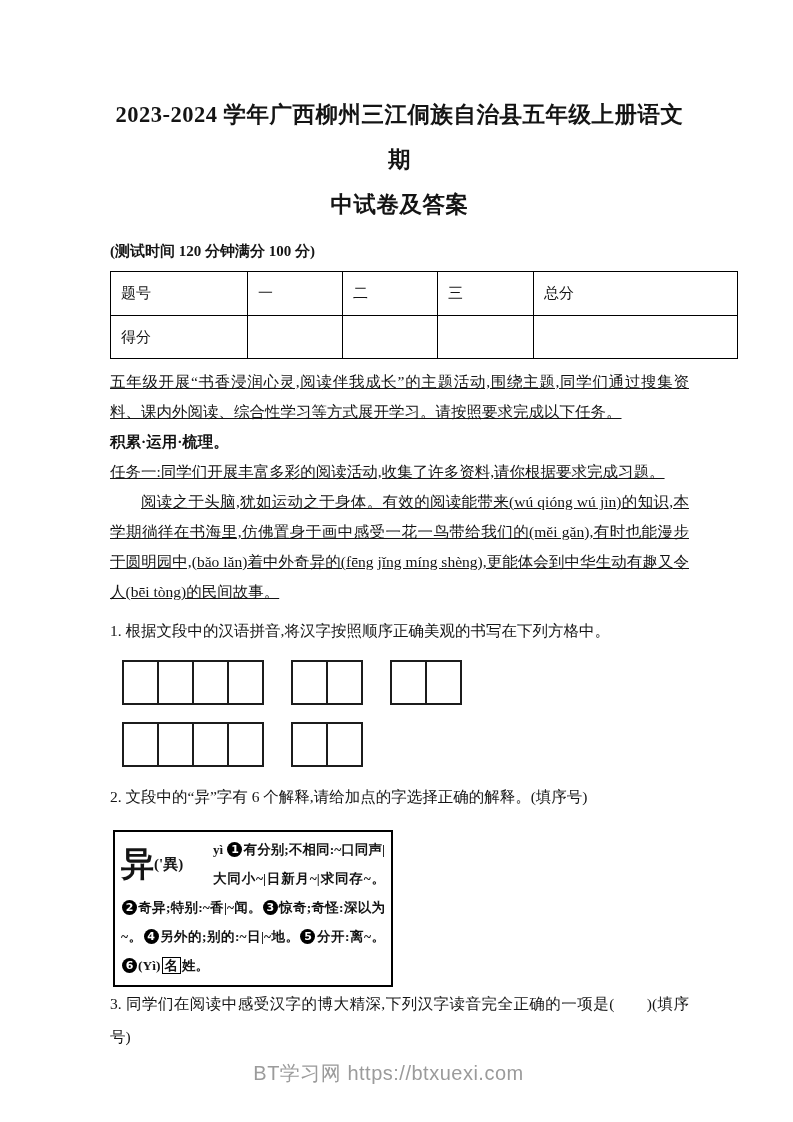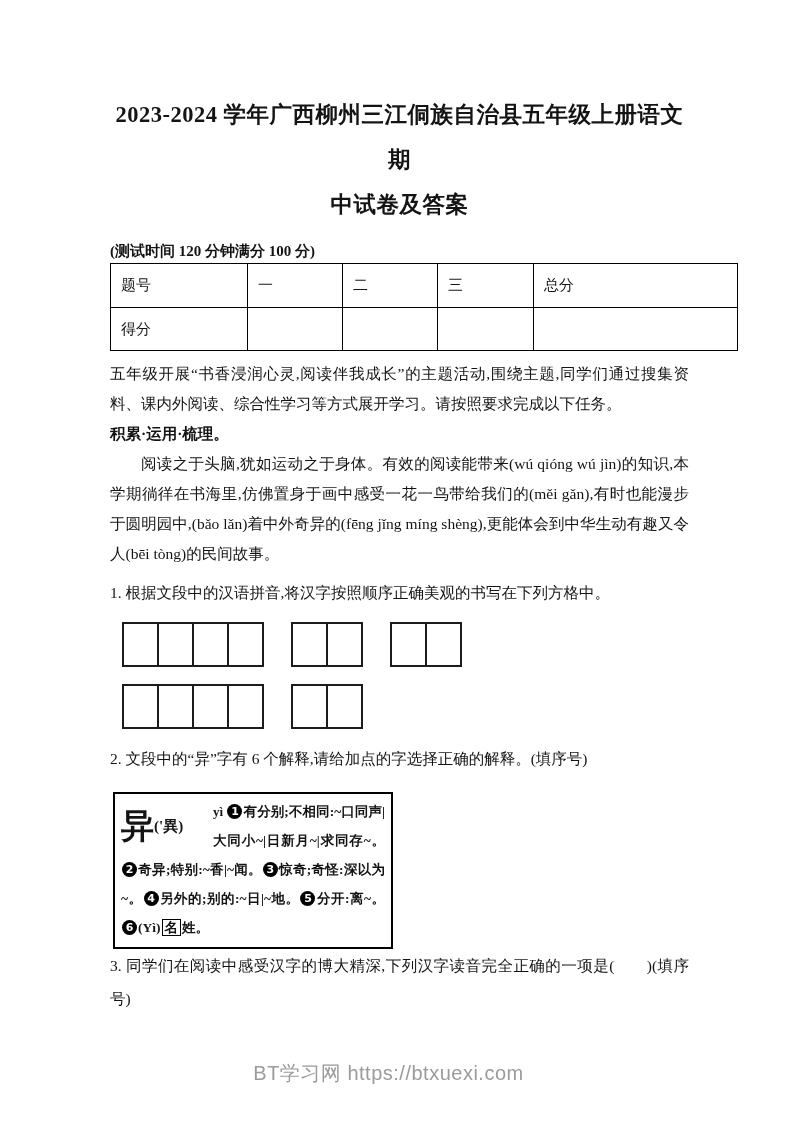--- a/index.html
+++ b/index.html
@@ -10,32 +10,32 @@
     font-family:"Liberation Serif","DejaVu Serif",serif;
     color:#141414;
     overflow:hidden;
     border-radius:30px;
   }
   .content{padding:92px 104px 0 110px;}
 
   .title{font-size:22.5px;font-weight:bold;text-align:center;line-height:45px;letter-spacing:0.5px;}
   .subtitle{margin-top:15px;font-size:15px;font-weight:bold;text-align:left;}
 
-  table.score{border-collapse:collapse;margin-top:2px;width:572px;table-layout:fixed;}
+  table.score{border-collapse:collapse;margin-top:10px;width:572px;table-layout:fixed;}
   table.score td{
     border:1.6px solid #000;
     font-size:15px;
     padding:0 0 0 10px;
     vertical-align:middle;
     overflow:hidden;
   }
   tr.score-r1 td{height:43px;}
   tr.score-r2 td{height:42px;}
 
-  .para{font-size:15.5px;line-height:30px;text-align:justify;}
+  .para{font-size:15.5px;line-height:30px;text-align:justify;text-decoration:underline;}
   .intro{margin-top:8px;}
   .heading-bold{font-weight:bold;font-size:15.5px;line-height:30px;}
   .reading{text-indent:31px;}
 
   .q-line{font-size:15.5px;line-height:30px;}
   .q1{margin-top:9px;}
   .q2{margin-top:15px;}
 
   .grid-row{display:flex;margin-left:12px;}
   .grid-row.r1{margin-top:14px;}
@@ -106,20 +106,21 @@
             <td></td>
             <td></td>
           </tr>
       </tbody>
     </table>
 
     <div class="para intro">五年级开展“书香浸润心灵,阅读伴我成长”的主题活动,围绕主题,同学们通过搜集资料、课内外阅读、综合性学习等方式展开学习。请按照要求完成以下任务。</div>
 
     <div class="heading-bold">积累·运用·梳理。</div>
 
+    <div class="para">任务一:同学们开展丰富多彩的阅读活动,收集了许多资料,请你根据要求完成习题。</div>
 
     <div class="para reading">阅读之于头脑,犹如运动之于身体。有效的阅读能带来(wú qióng wú jìn)的知识,本学期徜徉在书海里,仿佛置身于画中感受一花一鸟带给我们的(měi gǎn),有时也能漫步于圆明园中,(bǎo lǎn)着中外奇异的(fēng jǐng míng shèng),更能体会到中华生动有趣又令人(bēi tòng)的民间故事。</div>
 
     <div class="q-line q1">1. 根据文段中的汉语拼音,将汉字按照顺序正确美观的书写在下列方格中。</div>
 
     <div>
         <div class="grid-row r1">
           <div class="box-group">
             <div class="wbox"></div>
             <div class="wbox"></div>

